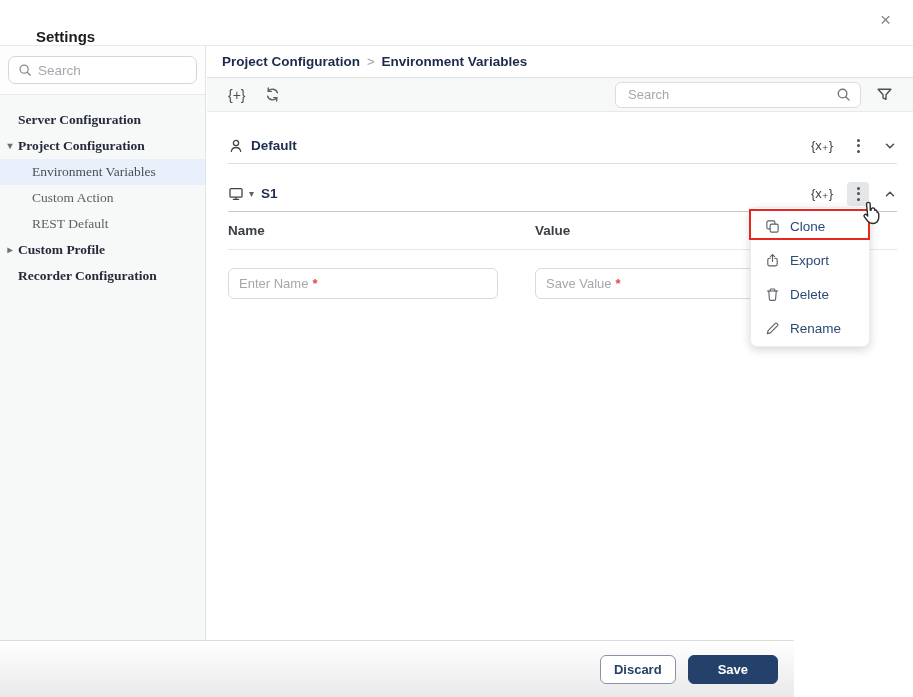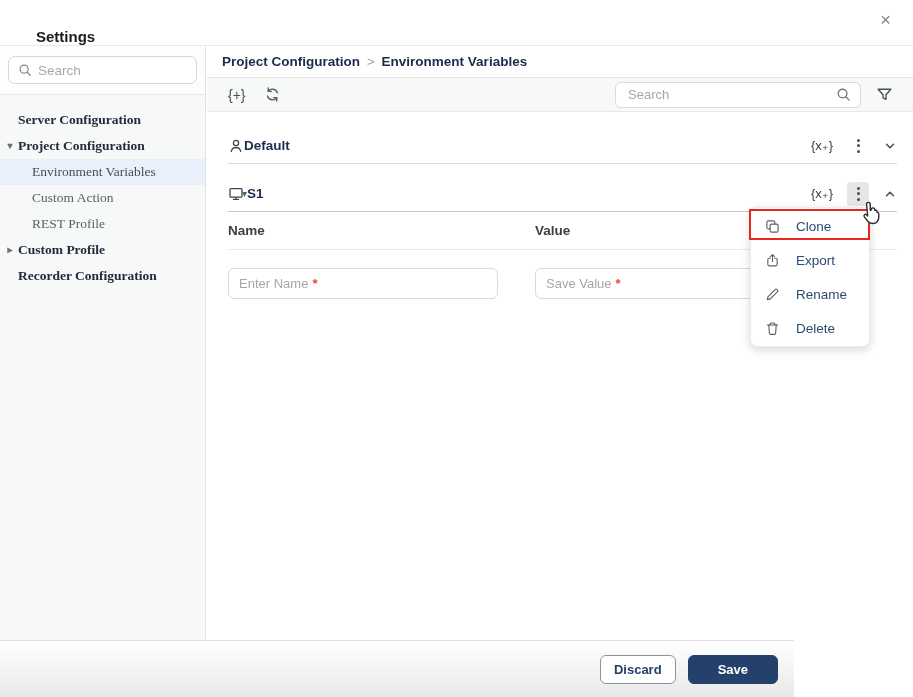--- a/index.html
+++ b/index.html
@@ -38,41 +38,41 @@
   .toolbar .search-box { width:246px; height:26px; border-radius:6px; border-color:#dcdcdc; }
   .toolbar .search-box input { padding-left:12px; font-size:13px; }
   .toolbar .search-box .sicon { margin-right:9px; }
   .filter-btn { margin-left:15px; }
 
   
   .content { padding:0 16px 0 21px; }
   .grp-row { height:36px; display:flex; align-items:center; border-bottom:1px solid #dedede; }
   .grp-row.first { margin-top:16px; }
   .grp-row.second { margin-top:12px; border-bottom:1px solid #c9c9c9; }
-  .grp-left { display:flex; align-items:center; }
+  .grp-left { display:flex; align-items:center; gap:7px; }
   .grp-name { font-weight:700; font-size:13.5px; color:#1f2d4e; }
   .grp-caret { font-size:10px; color:#5c6166; margin-left:-2px; }
   .grp-right { margin-left:auto; display:flex; align-items:center; gap:14px; }
   .varadd { font-size:13px; color:#3c4044; cursor:pointer; white-space:nowrap; }
   .kebab { width:22px; height:24px; border-radius:4px; display:flex; flex-direction:column; align-items:center; justify-content:center; gap:2.5px; cursor:pointer; }
   .kebab i { width:3px; height:3px; border-radius:50%; background:#4a4f54; }
   .kebab.active { background:#e5e6e7; }
   .chev { cursor:pointer; display:flex; align-items:center; }
 
   .tbl-head { height:38px; display:flex; align-items:center; border-bottom:1px solid #e7e7e7; font-weight:700; font-size:13.5px; color:#3a3f44; }
   .col1 { width:307px; }
   .inputs-row { margin-top:18px; display:flex; }
   .fake-input { width:270px; height:31px; border:1px solid #dadada; border-radius:6px; display:flex; align-items:center; padding-left:10px; gap:4px; background:#fff; cursor:text; }
   .fake-input .ph { color:#a3a8ad; font-size:13px; }
   .fake-input .req { color:#e8453c; font-size:13px; font-weight:700; }
   .val-cell { width:307px; }
 
   
   .menu { position:absolute; left:750px; top:207px; width:120px; background:#fff; border:1px solid #ececec; border-radius:7px; box-shadow:0 3px 10px rgba(0,0,0,.16); padding:1px 0; z-index:20; }
-  .menu-item { height:34px; display:flex; align-items:center; gap:16px; padding-left:14px; cursor:pointer; }
+  .menu-item { height:34px; display:flex; align-items:center; gap:10px; padding-left:14px; cursor:pointer; }
   .menu-item span { color:#2b4a74; font-size:13.5px; }
   .red-box { position:absolute; left:749px; top:209px; width:121px; height:31px; border:2px solid #e8251f; z-index:30; pointer-events:none; }
 
   
   .hand { position:absolute; left:856px; top:199px; z-index:40; pointer-events:none; }
 
   
   .footer { position:absolute; left:0; top:640px; width:794px; height:57px; background:linear-gradient(#ffffff,#e9e9e9); border-top:1px solid #ddd; display:flex; align-items:center; justify-content:flex-end; gap:12px; padding-right:16px; }
   .btn { height:29px; border-radius:6px; font-size:13px; font-weight:700; font-family:inherit; cursor:pointer; }
   .btn-outline { background:#fff; color:#24416b; border:1px solid #8a93a6; padding:0 13px; }
@@ -110,21 +110,21 @@
           <span class="caret">▾</span>
           <span>Project Configuration</span>
         </div>
       <div class="nav-item sub selected">
           <span>Environment Variables</span>
         </div>
       <div class="nav-item sub">
           <span>Custom Action</span>
         </div>
       <div class="nav-item sub">
-          <span>REST Profile</span>
+          <span>REST Default</span>
         </div>
       <div class="nav-item top">
           <span class="caret">▸</span>
           <span>Custom Profile</span>
         </div>
       <div class="nav-item top">
           <span>Recorder Configuration</span>
         </div>
     </div>
   </div>
@@ -257,36 +257,36 @@
         <svg width="15" height="15" viewBox="0 0 16 16" fill="none" stroke="#5a6066" stroke-width="1.2" stroke-linecap="round" stroke-linejoin="round">
             <path d="M5.6 5.6H4.6A1.6 1.6 0 0 0 3 7.2v4.9a1.6 1.6 0 0 0 1.6 1.6h6.8a1.6 1.6 0 0 0 1.6-1.6V7.2a1.6 1.6 0 0 0-1.6-1.6h-1"></path>
             <line x1="8" y1="1.9" x2="8" y2="9"></line>
             <polyline points="5.8,3.9 8,1.7 10.2,3.9"></polyline>
           </svg>
       </span>
       <span>Export</span>
     </div>
     <div class="menu-item">
       <span>
-        <svg width="15" height="15" viewBox="0 0 16 16" fill="none" stroke="#5a6066" stroke-width="1.2" stroke-linejoin="round">
-            <path d="M2.5 13.5l.8-3.2 7.7-7.7a1.2 1.2 0 0 1 1.7 0l.7.7a1.2 1.2 0 0 1 0 1.7l-7.7 7.7z"></path>
-          </svg>
-      </span>
-      <span>Rename</span>
-    </div>
-    <div class="menu-item">
-      <span>
         <svg width="15" height="15" viewBox="0 0 16 16" fill="none" stroke="#5a6066" stroke-width="1.2" stroke-linecap="round" stroke-linejoin="round">
             <path d="M2.5 4.2h11"></path>
             <path d="M5.6 4.2V3a.9.9 0 0 1 .9-.9h3a.9.9 0 0 1 .9.9v1.2"></path>
             <path d="M4 4.2l.7 8.9a1.3 1.3 0 0 0 1.3 1.2h4a1.3 1.3 0 0 0 1.3-1.2l.7-8.9"></path>
           </svg>
       </span>
       <span>Delete</span>
     </div>
+    <div class="menu-item">
+      <span>
+        <svg width="15" height="15" viewBox="0 0 16 16" fill="none" stroke="#5a6066" stroke-width="1.2" stroke-linejoin="round">
+            <path d="M2.5 13.5l.8-3.2 7.7-7.7a1.2 1.2 0 0 1 1.7 0l.7.7a1.2 1.2 0 0 1 0 1.7l-7.7 7.7z"></path>
+          </svg>
+      </span>
+      <span>Rename</span>
+    </div>
   </div>
   <div class="red-box"></div>
 
   <div class="hand">
     <svg width="28" height="30" viewBox="0 0 24 26">
         <path d="M9 4.5c0-.9.7-1.6 1.6-1.6s1.6.7 1.6 1.6v5.2l.6.1.3-1c.2-.8 1-1.3 1.8-1.1.7.2 1.2.8 1.2 1.5v.6c.6-.3 1.4-.1 1.8.5.2.3.3.6.3 1v.3c.7 0 1.3.5 1.4 1.2v3.1c0 1.7-.5 2.8-1.4 3.8-.9 1-2.2 1.5-3.9 1.5-1.9 0-3.1-.6-4.2-1.9l-3-3.8c-.5-.6-.4-1.4.2-1.9.5-.4 1.3-.4 1.8.1l.9 1z" fill="#fff" stroke="#2a2a2a" stroke-width="1.2" stroke-linejoin="round"></path>
       </svg>
   </div>
 
   <div class="footer">

